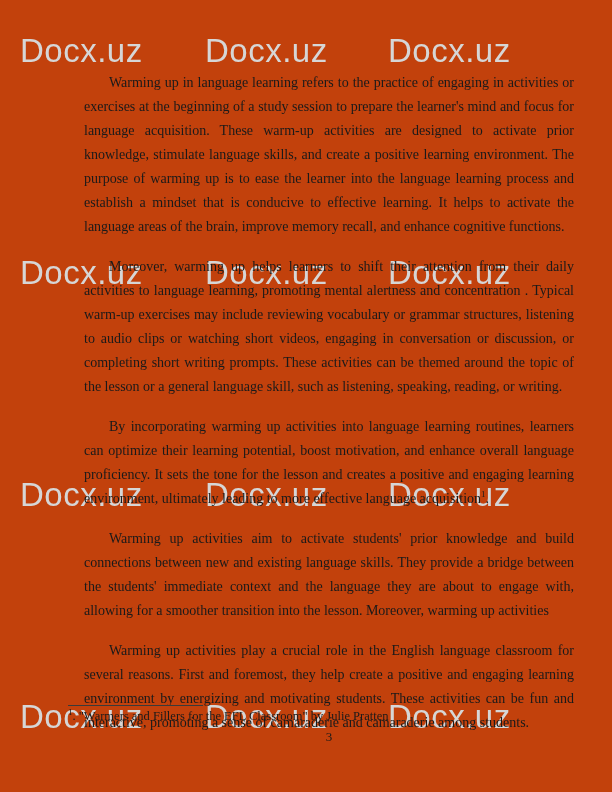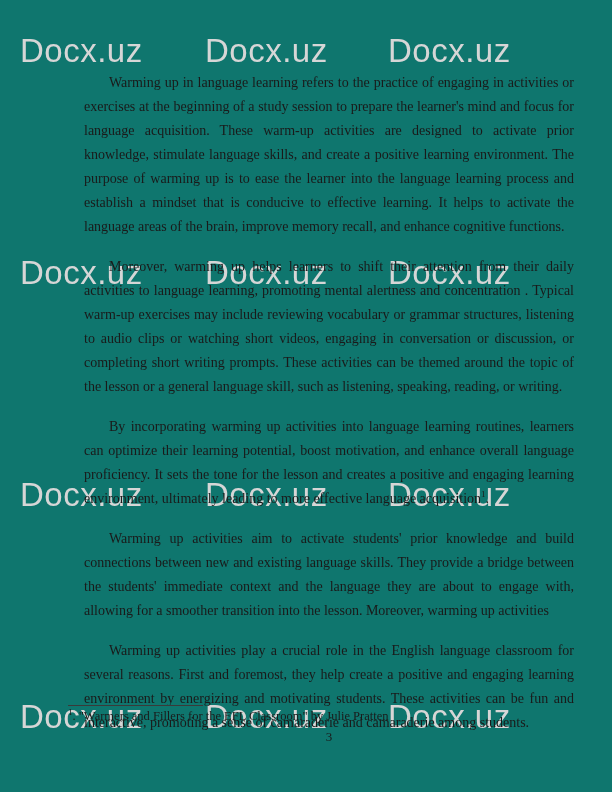--- a/index.html
+++ b/index.html
@@ -5,21 +5,21 @@
   html, body { margin: 0; padding: 0; }
   body {
     width: 612px; height: 792px;
     background: #ffffff;
     font-family: "Liberation Serif", "DejaVu Serif", serif;
   }
   .page {
     position: relative;
     width: 612px; height: 792px;
     overflow: hidden;
-    background: #0f766e;
+    background: #c2410c;
   }
   
   .watermarks {
     position: absolute; inset: 0;
     z-index: 0;
     pointer-events: none;
   }
   .wm {
     position: absolute;
     font-family: "Liberation Sans", "DejaVu Sans", sans-serif;

